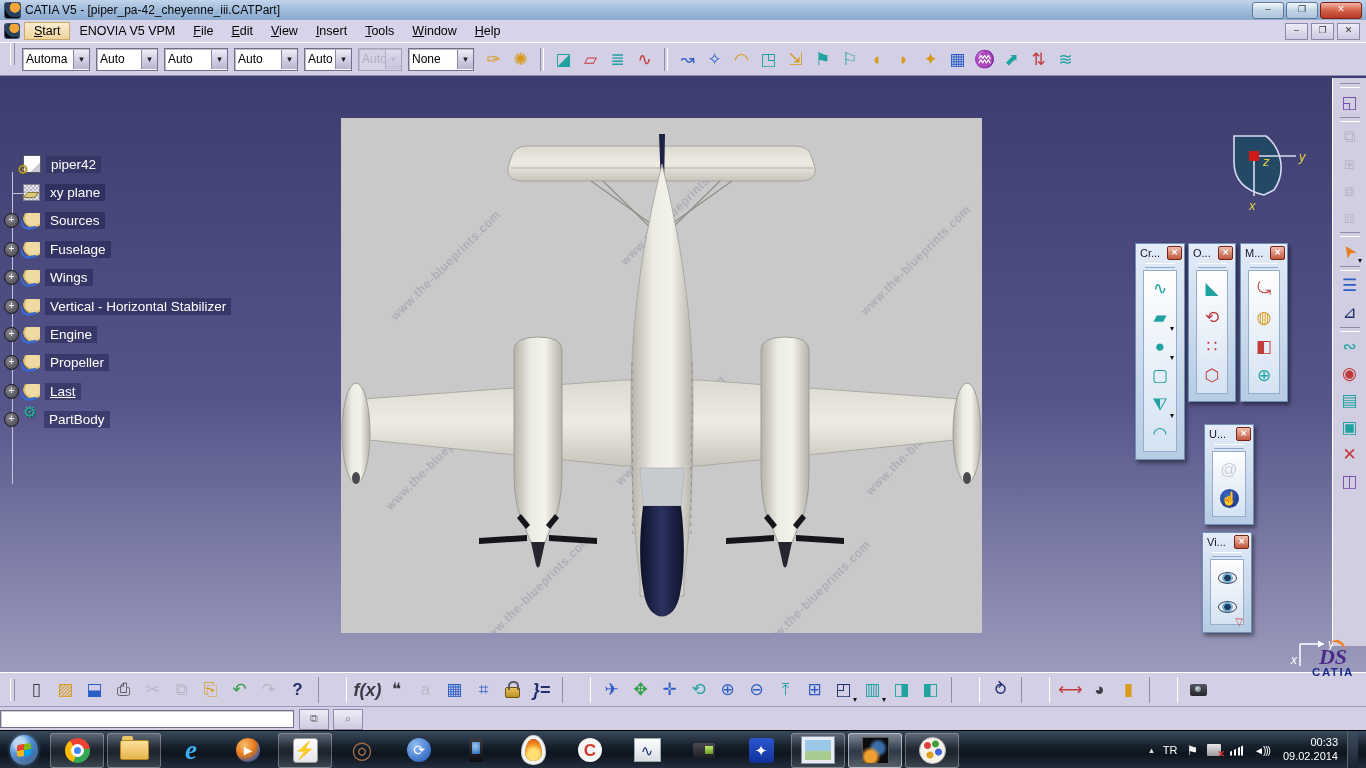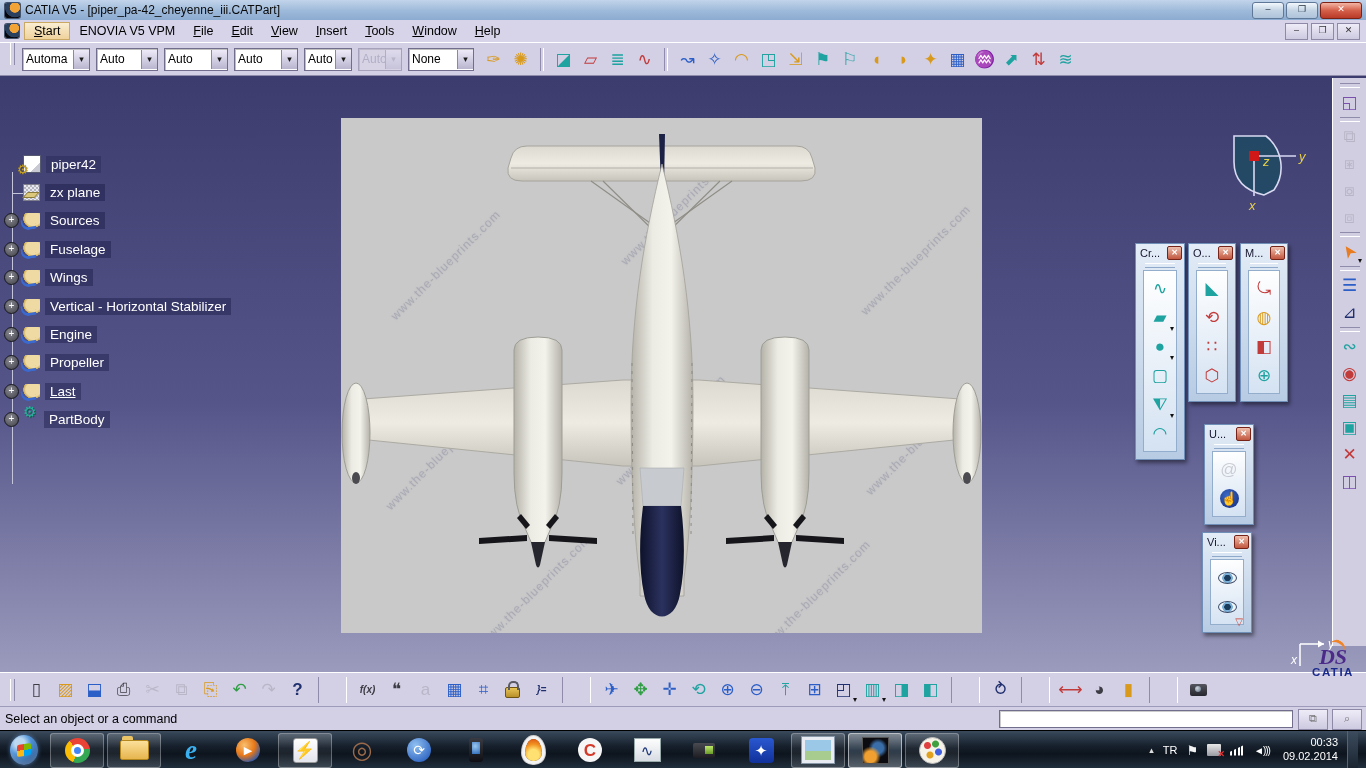--- a/index.html
+++ b/index.html
@@ -41,21 +41,21 @@
   .combo.dis{background:#dcd8e8;color:#8a87a0}.combo.dis::after{color:#9a97ae}
 
   
   .tic{width:25px;height:25px;display:inline-flex;align-items:center;justify-content:center;margin:0 1px;position:relative;border-radius:2px}
   .tic .g{font-size:17px;line-height:1}
   .tsep{width:2px;height:23px;border-left:1px solid #8f8bab;border-right:1px solid #fff;margin:0 6px;border-radius:0}
   .c-teal{color:#1fa3a0}.c-blue{color:#2b5fc7}.c-amber{color:#d99a1c}.c-gray{color:#9a9aa6}.c-green{color:#2f9e44}
   .c-red{color:#c23b3b}.c-navy{color:#20306e}.c-orange{color:#e87c1e}.c-purple{color:#7a4fae}.c-dark{color:#3c3c44}
   .dis{opacity:.45}
   .bold .g{font-weight:bold}
-  .fx .g{font-size:10px;font-style:italic;font-weight:bold}
+  .fx .g{font-size:18px;font-style:italic;font-weight:bold}
   .dd::after{content:"▾";position:absolute;right:0;bottom:-1px;font-size:8px;color:#111}
   .rot .g{display:inline-block;transform:rotate(-125deg)}
   .lock .g{width:13px;height:9px;background:linear-gradient(#e8c455,#b8902a);border:1px solid #6e5410;border-radius:2px;position:relative;margin-top:6px}
   .lock .g::before{content:"";position:absolute;left:1.5px;top:-7px;width:7px;height:7px;border:2px solid #5a5a62;border-bottom:none;border-radius:5px 5px 0 0}
   .cam .g{width:17px;height:12px;background:linear-gradient(#55555f,#26262e);border-radius:2px;position:relative}
   .cam .g::after{content:"";position:absolute;left:5px;top:2.5px;width:6px;height:6px;border-radius:50%;background:radial-gradient(circle at 35% 35%,#cfd8e2,#5a6a7a)}
 
   
   .viewport{left:0;top:76px;width:1366px;height:596px;background:linear-gradient(#3c3c6e,#55558a 55%,#9b9bbd)}
   .blueprint{left:341px;top:118px;width:641px;height:515px;background:#c9c9c9;overflow:hidden}
@@ -401,27 +401,27 @@
 </div>
 
 <ul class="tree">
 
     <li class="ti t-root">
       <span class="exp">+</span>
       <span class="ticon"></span>
       <span class="tlabel">piper42</span>
     </li>
 
-
-
     <li class="ti t-plane">
       <span class="exp">+</span>
       <span class="ticon"></span>
-      <span class="tlabel">zx plane</span>
-    </li>
+      <span class="tlabel">xy plane</span>
+    </li>
+
+
 
     <li class="ti t-set">
       <span class="exp">+</span>
       <span class="ticon"></span>
       <span class="tlabel">Sources</span>
     </li>
 
     <li class="ti t-set">
       <span class="exp">+</span>
       <span class="ticon"></span>
@@ -734,21 +734,20 @@
       </span>
     </span>
 </div>
 
 <div class="abs dslogo">
   <span class="ds">DS</span>
   <span class="catia">CATIA</span>
 </div>
 
 <div class="abs statusbar">
-  <span class="smsg">Select an object or a command</span>
   <input class="sinput" value="" style="">
   <span class="sbtn">⧉</span>
   <span class="sbtn">⌕</span>
 </div>
 
 <div class="abs taskbar">
   <button class="orb">
     <span class="orbball">
         <span class="winflag"></span>
       </span>

